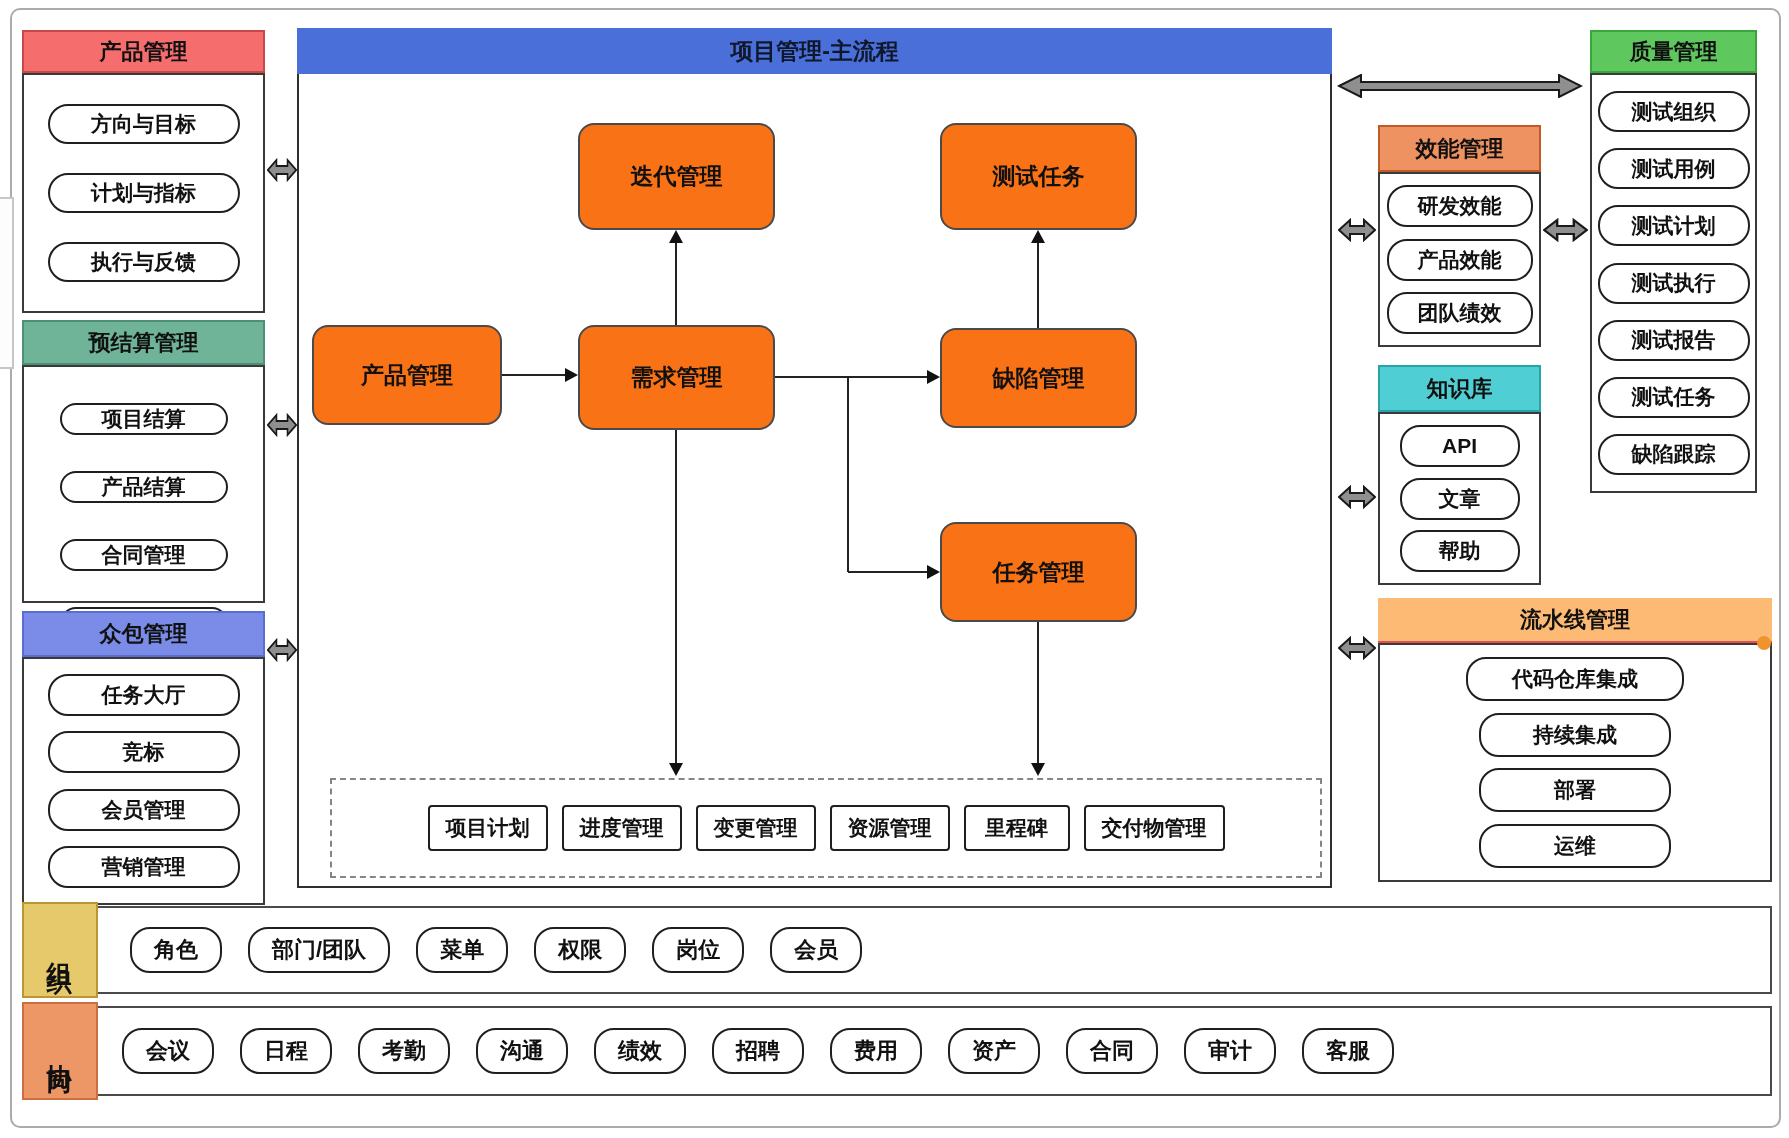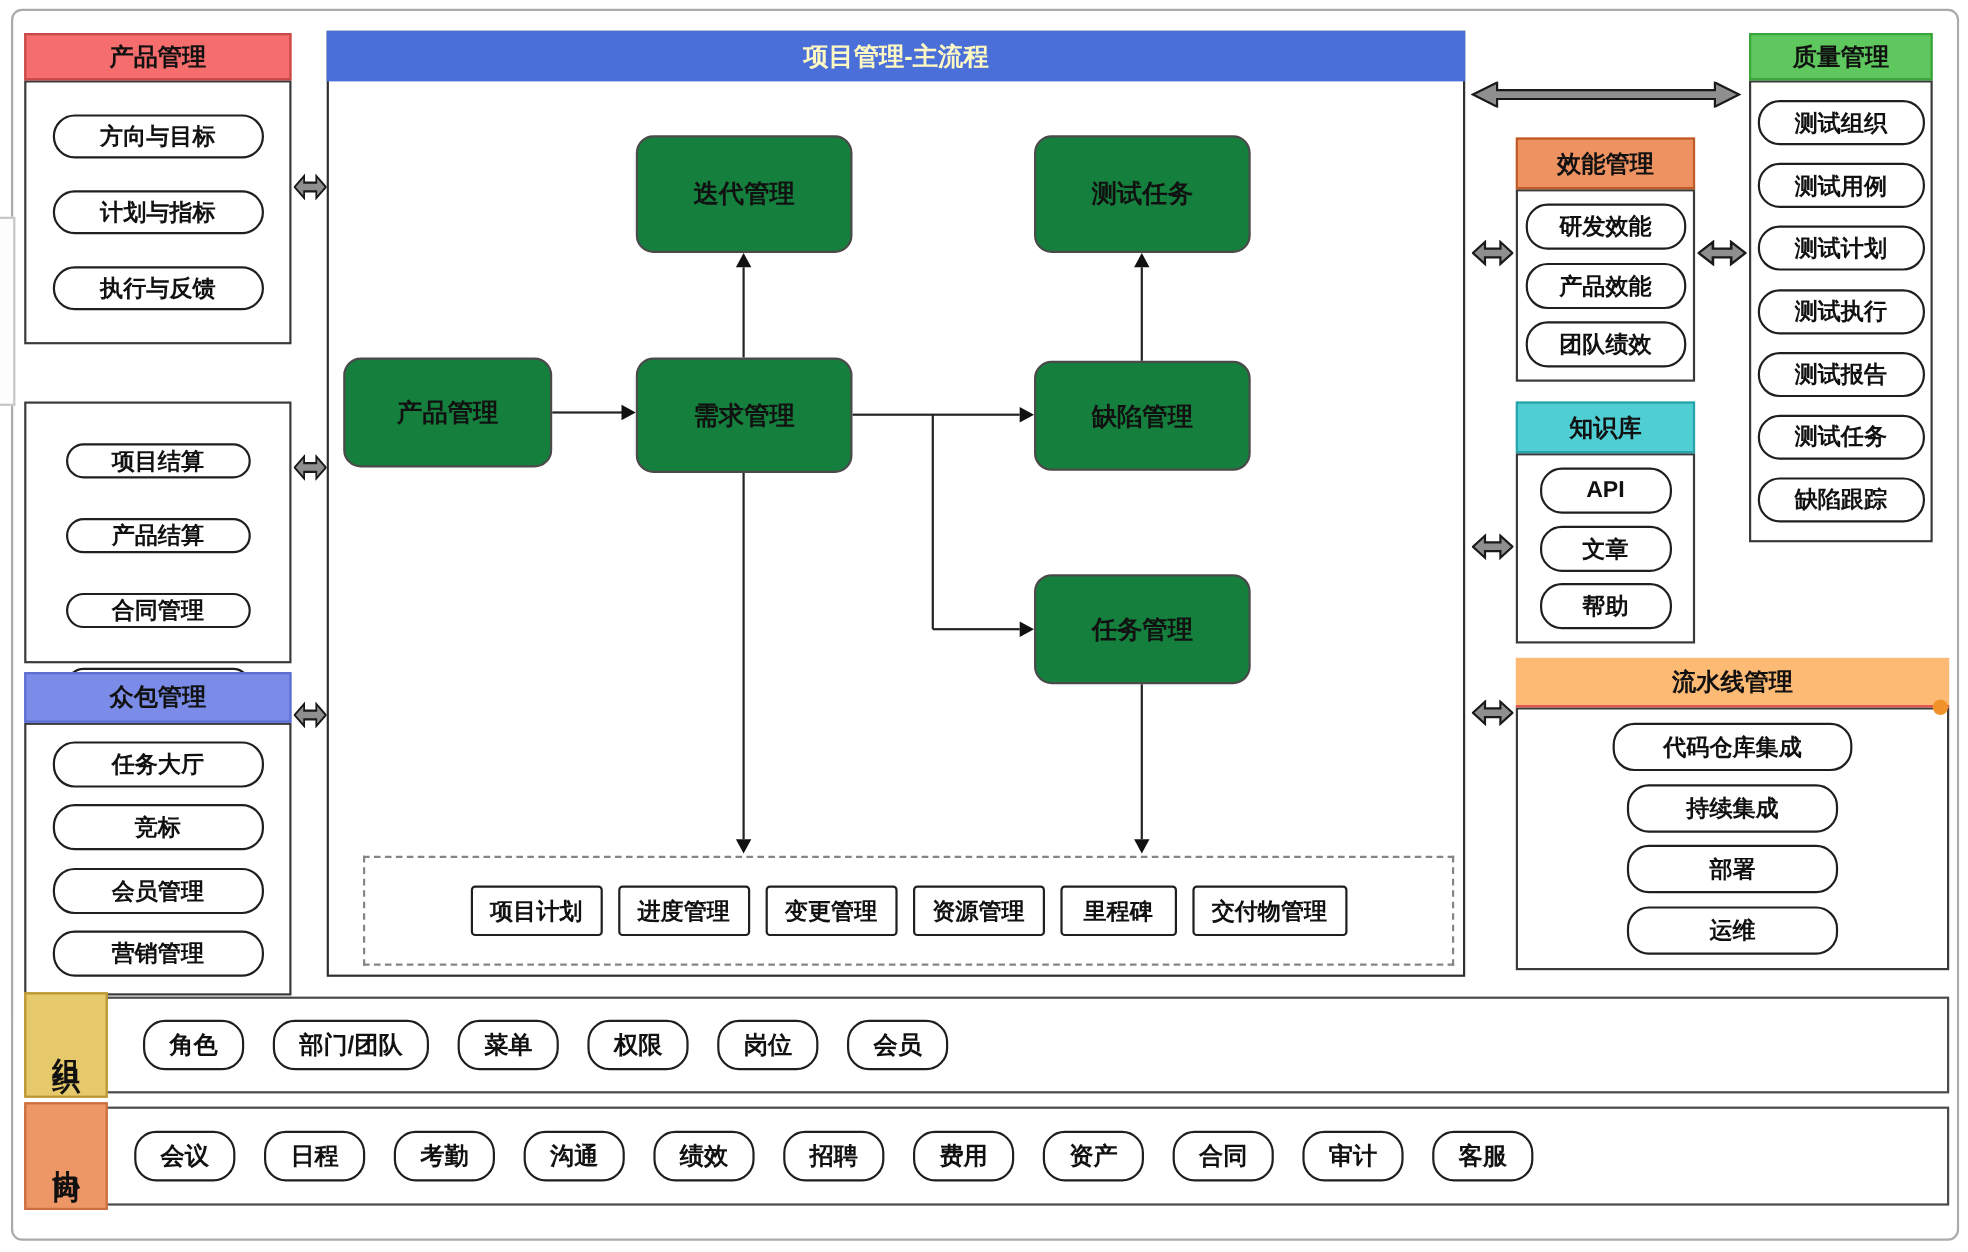--- a/index.html
+++ b/index.html
@@ -18,22 +18,22 @@
   .pill-a{width:192px;height:40px;}
   .pill-b{width:168px;height:40px;margin-top:36px;}
   .pill-c{width:192px;height:42px;}
   .pill-e{width:146px;height:42px;}
   .pill-k{width:120px;height:42px;}
   .pill-q{width:152px;height:41px;}
   .pill-p{height:44px;}
   .mainbox{position:absolute;left:297px;top:28px;width:1035px;height:860px;border:2px solid #2f2f2f;
            background:#fff;box-sizing:border-box;z-index:1;}
   .main-header{position:absolute;left:297px;top:28px;width:1035px;height:46px;display:flex;align-items:center;
-               justify-content:center;color:#fef9c3;font-size:23px;font-weight:700;z-index:3;box-sizing:border-box;}
-  .node{position:absolute;background:#15803d;border:2px solid #4a4a4a;border-radius:16px;display:flex;
+               justify-content:center;color:#0f172a;font-size:23px;font-weight:700;z-index:3;box-sizing:border-box;}
+  .node{position:absolute;background:#f97316;border:2px solid #4a4a4a;border-radius:16px;display:flex;
         align-items:center;justify-content:center;font-size:23px;font-weight:700;box-sizing:border-box;z-index:4;}
   .line{position:absolute;background:#232323;z-index:2;}
   .ah{position:absolute;width:0;height:0;z-index:3;}
   .ah-r{border-top:7px solid transparent;border-bottom:7px solid transparent;border-left:13px solid #111;}
   .ah-u{border-left:7px solid transparent;border-right:7px solid transparent;border-bottom:13px solid #111;}
   .ah-d{border-left:7px solid transparent;border-right:7px solid transparent;border-top:13px solid #111;}
   .dashedbox{position:absolute;left:330px;top:778px;width:992px;height:100px;border:2px dashed #858585;
              box-sizing:border-box;display:flex;align-items:center;justify-content:center;gap:14px;z-index:4;background:#fff;}
   .dashedbox .pill{height:46px;padding:16px 16px;min-width:106px;border-radius:4px;}
   .dbl-arrow{position:absolute;z-index:5;}
@@ -53,20 +53,21 @@
   <div class="frame"></div>
   <div class="artifact"></div>
 
   <div class="sec-header" style="left: 22px; top: 30px; width: 243px; height: 43px; background-color: rgb(245, 109, 109); border-color: rgb(201, 72, 72);">产品管理</div>
   <div class="sec-body" style="left:22px;top:73px;width:243px;height:240px;">
     <div class="pill pill-a">方向与目标</div>
     <div class="pill pill-a">计划与指标</div>
     <div class="pill pill-a">执行与反馈</div>
   </div>
 
+  <div class="sec-header" style="left: 22px; top: 320px; width: 243px; height: 45px; background-color: rgb(111, 179, 153); border-color: rgb(77, 143, 119);">预结算管理</div>
   <div class="sec-body" style="left:22px;top:365px;width:243px;height:238px;">
     <div class="pill pill-b">项目结算</div>
     <div class="pill pill-b">产品结算</div>
     <div class="pill pill-b">合同管理</div>
     <div class="pill pill-b">成本控制</div>
   </div>
 
   <div class="sec-header" style="left: 22px; top: 611px; width: 243px; height: 46px; background-color: rgb(122, 140, 232); border-color: rgb(90, 110, 209);">众包管理</div>
   <div class="sec-body" style="left:22px;top:657px;width:243px;height:248px;">
     <div class="pill pill-c">任务大厅</div>

